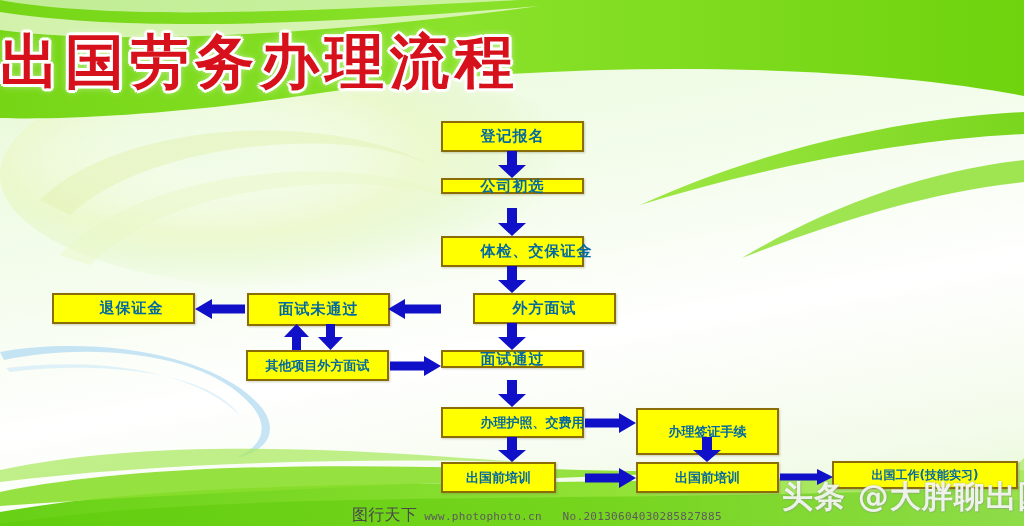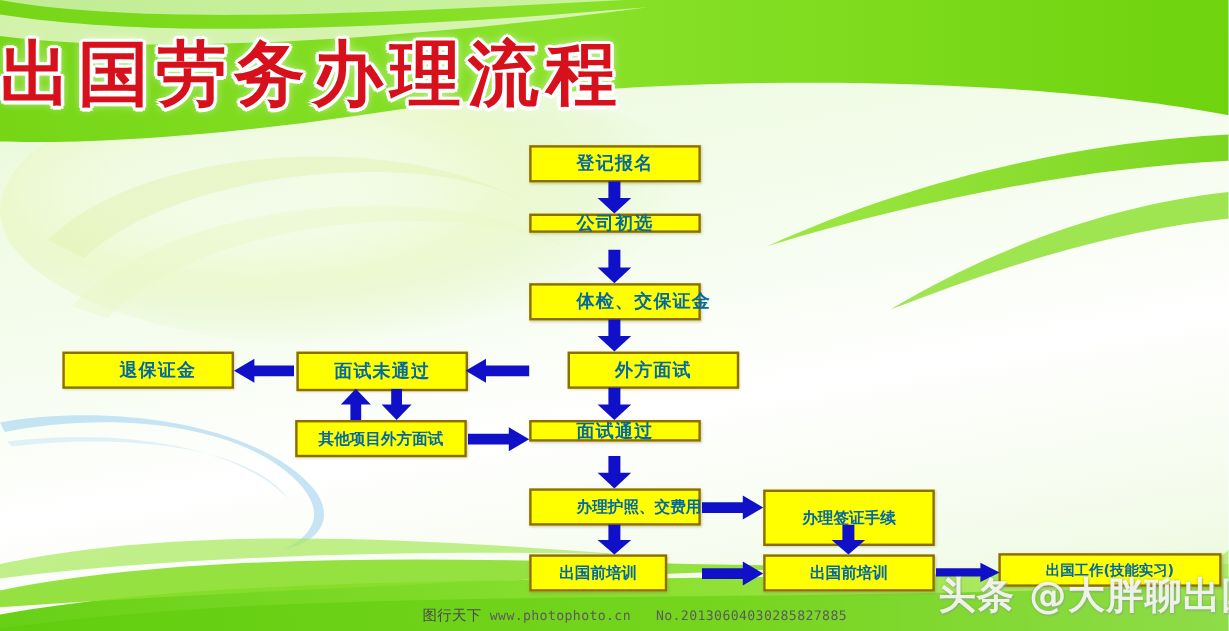--- a/index.html
+++ b/index.html
@@ -46,21 +46,21 @@
   .node.small{font-size:13px;letter-spacing:0px;}
   
   .arrow{position:absolute;}
   .arrow svg{display:block;}
   
   #footer{
     position:absolute;left:352px;top:505px;
     font-family:"DejaVu Sans Mono","Liberation Mono",monospace;
     font-size:11px;color:#5c5c5c;white-space:nowrap;letter-spacing:.3px;
   }
-  #footer .cn{font-family:Liberation Mono, monospace;font-size:12px;color:#4a4a4a;}
+  #footer .cn{font-family:Liberation Mono, monospace;font-size:16px;color:#4a4a4a;}
   #watermark{
     position:absolute;left:782px;top:476px;
     font-size:31px;font-weight:bold;letter-spacing:1px;
     color:rgba(255,255,255,.86);
     text-shadow:0 0 2px rgba(120,140,110,.65),1px 1px 0 rgba(150,170,140,.45);
     white-space:nowrap;
     font-family:"DejaVu Sans","Liberation Sans",sans-serif;
   }
 </style>
 </head>

